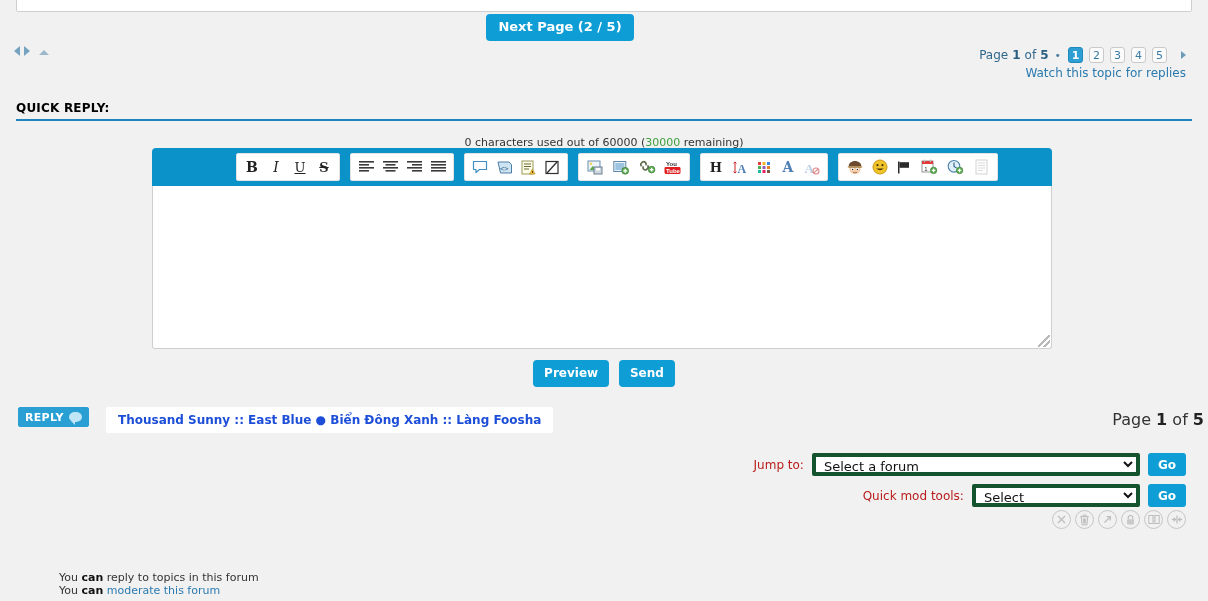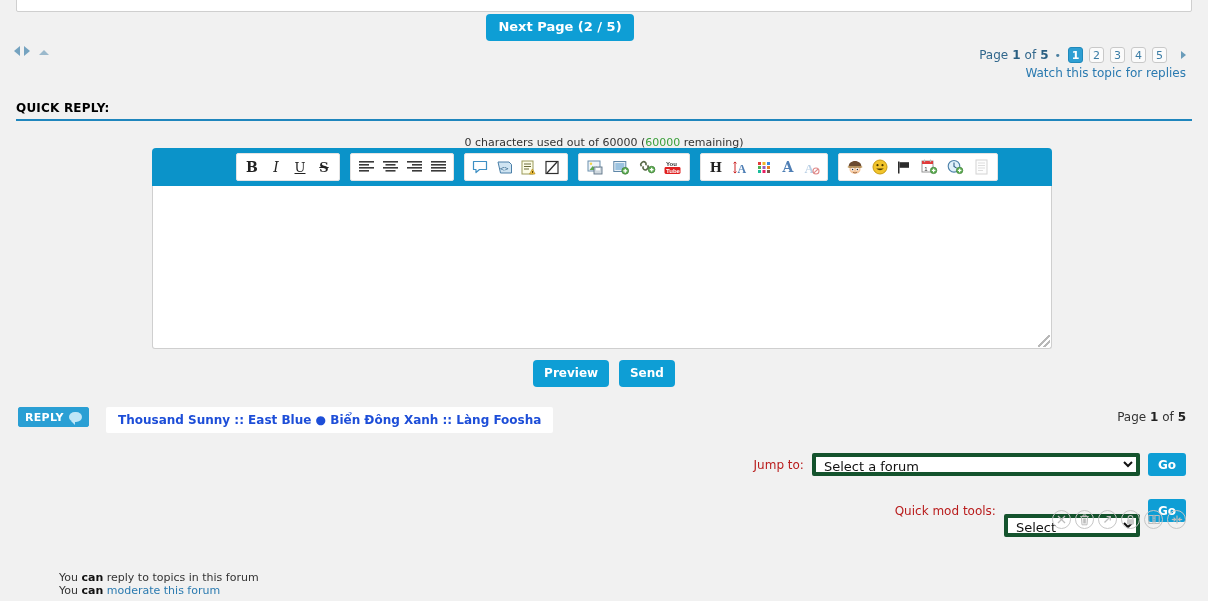--- a/index.html
+++ b/index.html
@@ -168,42 +168,42 @@
     position:absolute; left:106px; top:407px;
     background:#fff; height:26px;
     display:flex; align-items:center;
     padding: 0 12px;
     border-radius:2px;
   }
   .breadcrumb-box a {
     color:#1d4ed8; font-size:12px; font-weight:bold; text-decoration:none; cursor:pointer;
   }
   .page-of {
-    position:absolute; right:22px; top:410px;
-    font-size:12px; color:#333;
+    position:absolute; right:4px; top:410px;
+    font-size:16px; color:#333;
   }
   .page-of b { color:#222; }
 
   
   .jumpto-row, .qmod-row {
     position:absolute; display:flex; align-items:center; gap:8px;
     right:22px;
   }
   .jumpto-row { top:453px; }
   .qmod-row { top:484px; }
   .lbl { font-size:12px; color:#b91c1c; }
   select.sel {
     font-family:"DejaVu Sans","Liberation Sans",sans-serif;
     font-size:13px; color:#111;
     background:#fff; border:4px solid #14532d; border-radius:2px;
     height:23px; padding:1px 4px;
     cursor:pointer;
   }
   select.sel-wide { width:328px; }
-  select.sel-narrow { width:136px;margin-top:30px; }
+  select.sel-narrow { width:168px; }
   .go-btn {
     background:#0e9ed5; color:#fff; border:none; border-radius:3px;
     font-family:"DejaVu Sans","Liberation Sans",sans-serif;
     font-size:12px; font-weight:bold; height:23px; padding: 0 10px; cursor:pointer;
   }
 
   
   .mod-icons {
     position:absolute; right:22px; top:510px;
     display:flex; gap:4px; align-items:center;
@@ -250,21 +250,21 @@
     <span class="pg-num">3</span>
     <span class="pg-num">4</span>
     <span class="pg-num">5</span>
     <span class="pg-next-arrow"></span>
   </div>
   <a class="watch-link">Watch this topic for replies</a>
 
   <div class="sec-head" id="qr-head">QUICK REPLY:</div>
 
   <div class="charcount">
-    <span>0 characters used out of 60000 (</span><span class="rem">60000</span><span> remaining)</span>
+    <span>0 characters used out of 60000 (</span><span class="rem">30000</span><span> remaining)</span>
   </div>
 
   <div class="editor-wrap">
     <div class="toolbar">
 
       <div class="tgroup g1">
         <div class="tbtn">
             <b style="font-family:'DejaVu Serif',serif;font-size:14px;">B</b>
           </div>
         <div class="tbtn">

